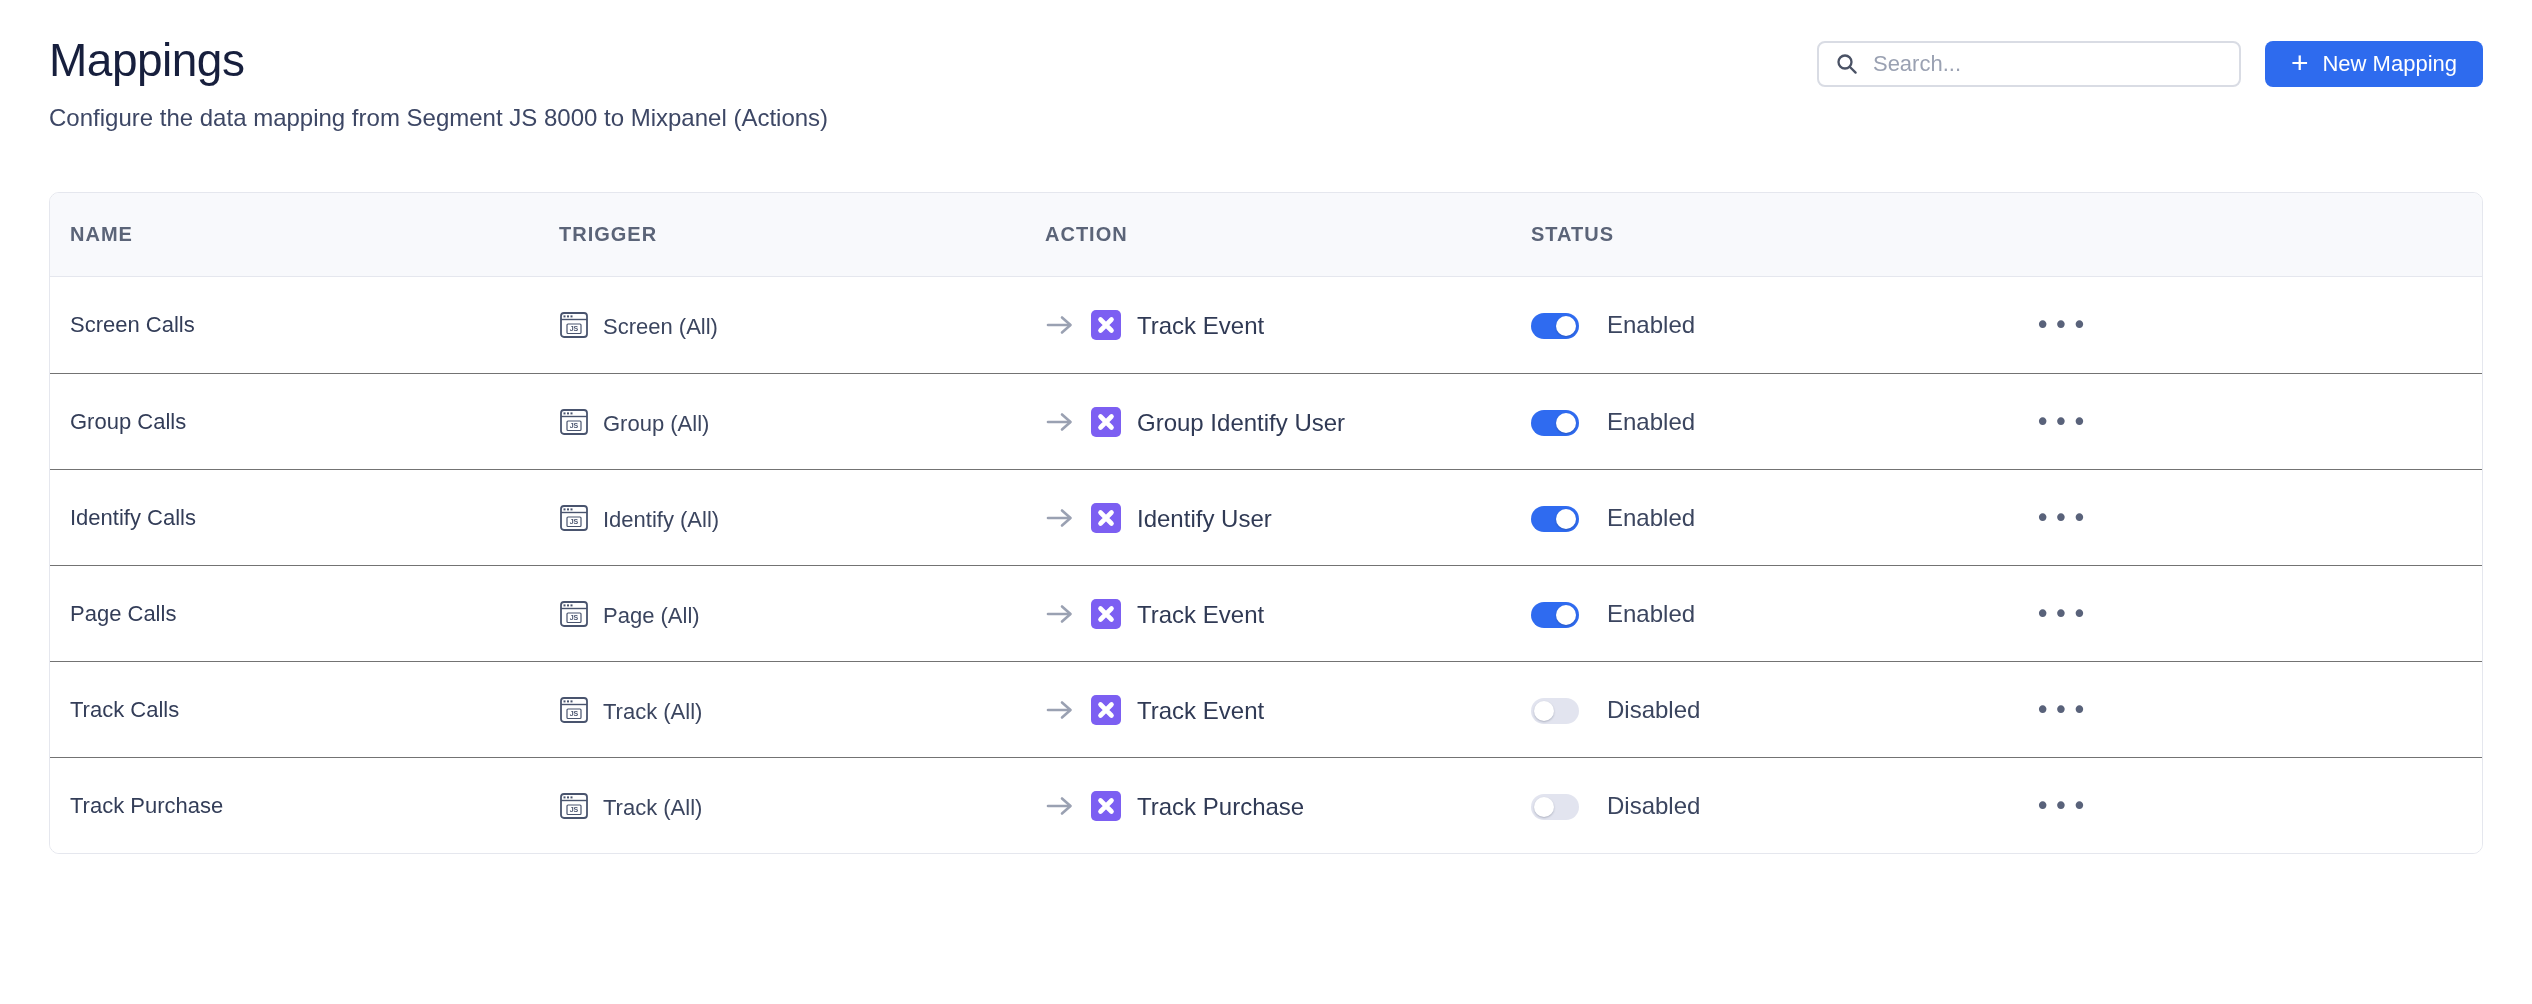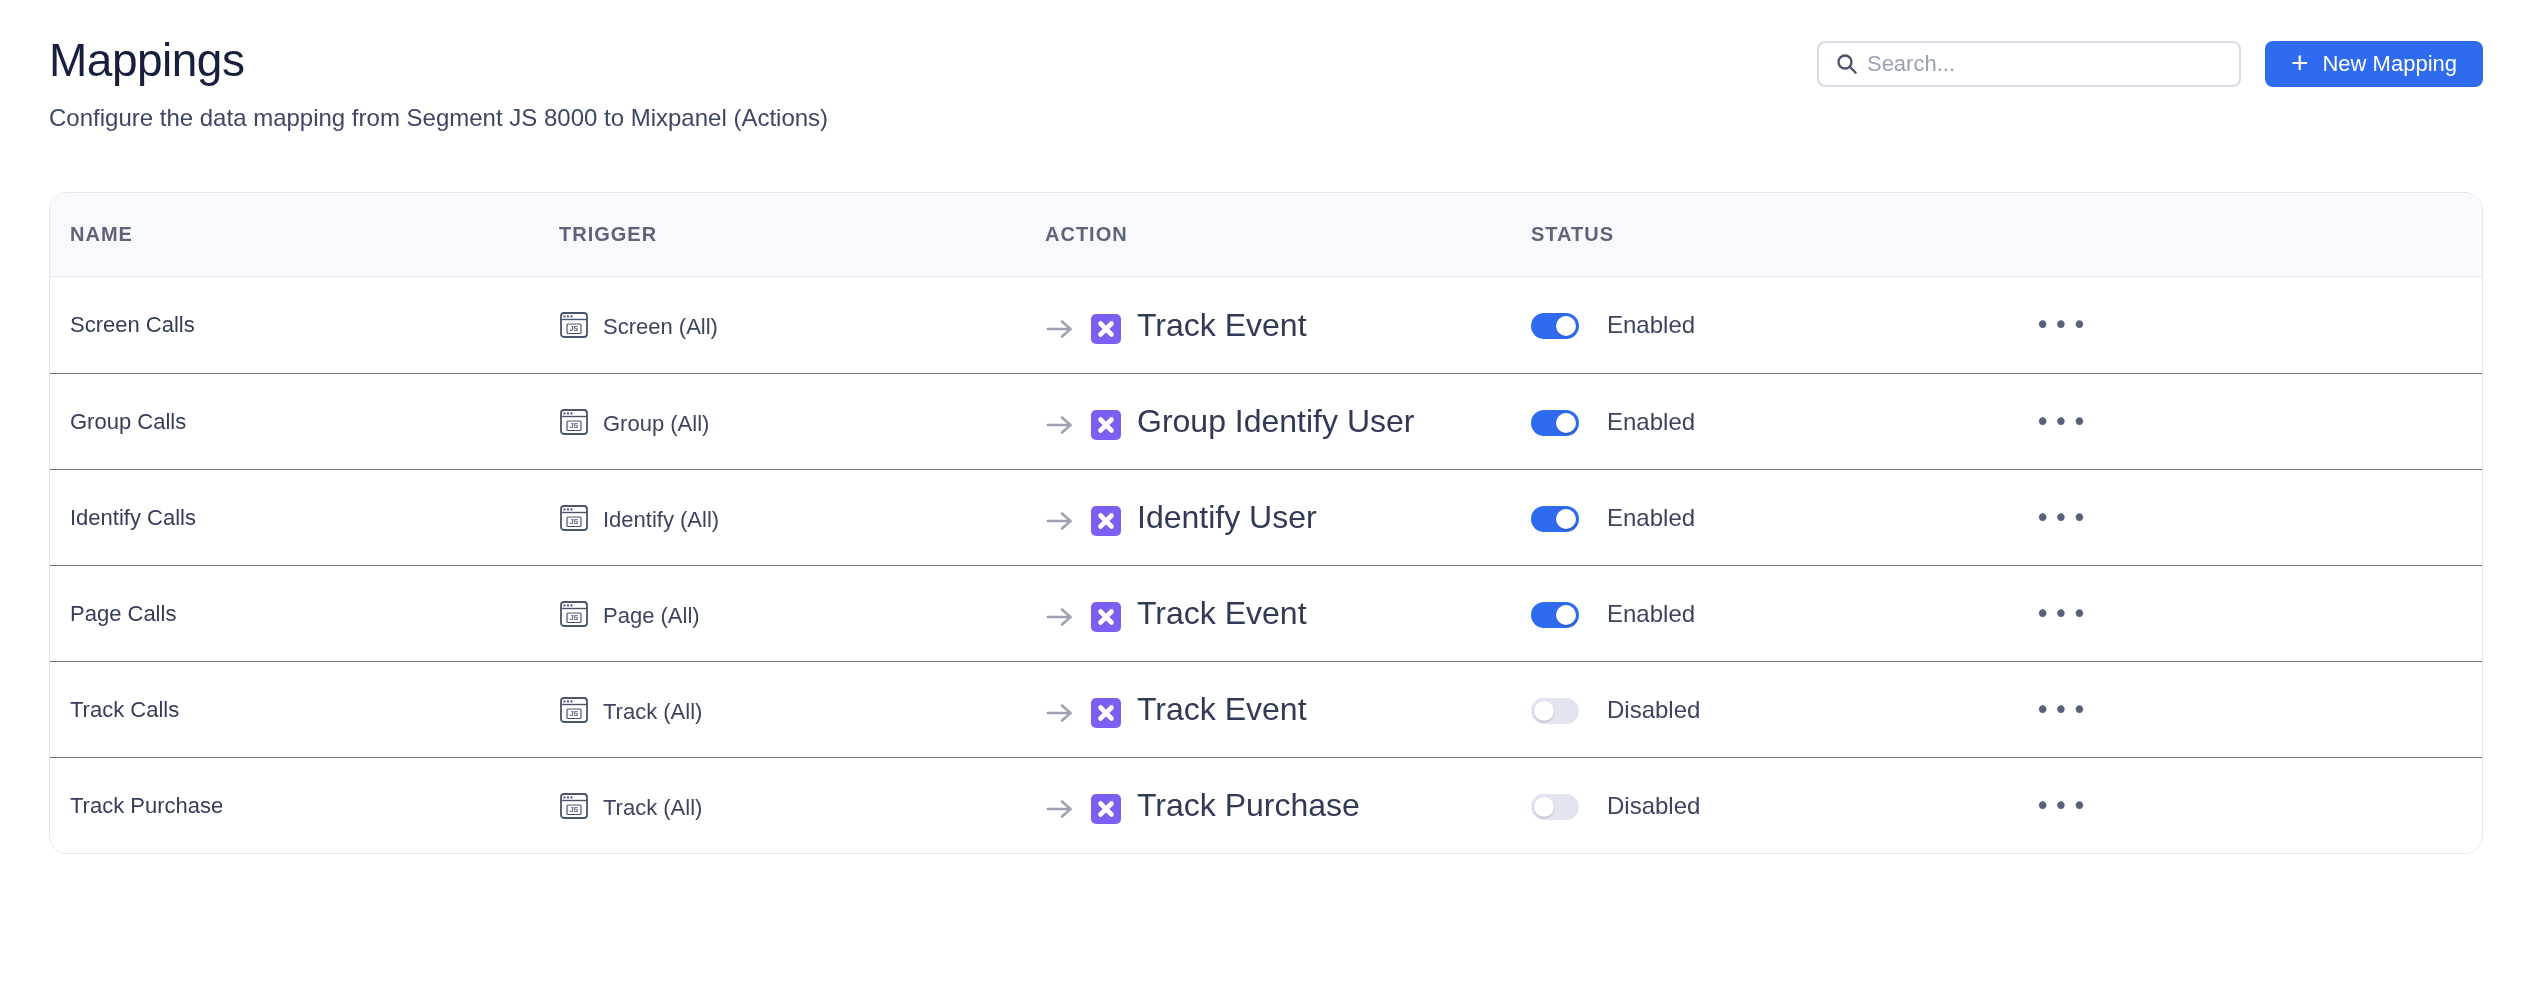--- a/index.html
+++ b/index.html
@@ -33,21 +33,21 @@
     position: absolute;
     top: 41px;
     right: 49px;
     display: flex;
     align-items: center;
     gap: 24px;
   }
   .searchbox {
     display: flex;
     align-items: center;
-    gap: 8px;
+    gap: 14px;
     width: 424px;
     height: 46px;
     border: 2px solid #d9dce4;
     border-radius: 8px;
     padding: 8px 16px;
     background: #ffffff;
   }
   .searchbox svg { flex: 0 0 auto; }
   .searchbox input {
     border: none;
@@ -80,21 +80,21 @@
     font-weight: 400;
     line-height: 1;
     margin-top: -2px;
   }
 
   
   .table {
     margin-top: 60px;
     width: 100%;
     border: 1px solid #e5e7ee;
-    border-radius: 18px;
+    border-radius: 10px;
     overflow: hidden;
     background: #ffffff;
   }
   .thead {
     display: grid;
     grid-template-columns: 489px 486px 486px 500px 1fr;
     height: 84px;
     align-items: center;
     background: #f8f9fc;
     border-bottom: 1px solid #e5e7ee;
@@ -127,21 +127,21 @@
   .mx-badge {
     width: 30px;
     height: 30px;
     border-radius: 5px;
     background: var(--mixpanel_purple, #7c5ff2);
     display: inline-flex;
     align-items: center;
     justify-content: center;
     flex: 0 0 auto;
   }
-  .action-text { font-size: 32px; color: #303a55; }
+  .action-text { font-size: 24px; color: #303a55; }
 
   .td-status { gap: 28px; }
   .toggle {
     width: 48px;
     height: 26px;
     border-radius: 13px;
     position: relative;
     cursor: pointer;
     flex: 0 0 auto;
     display: inline-block;

